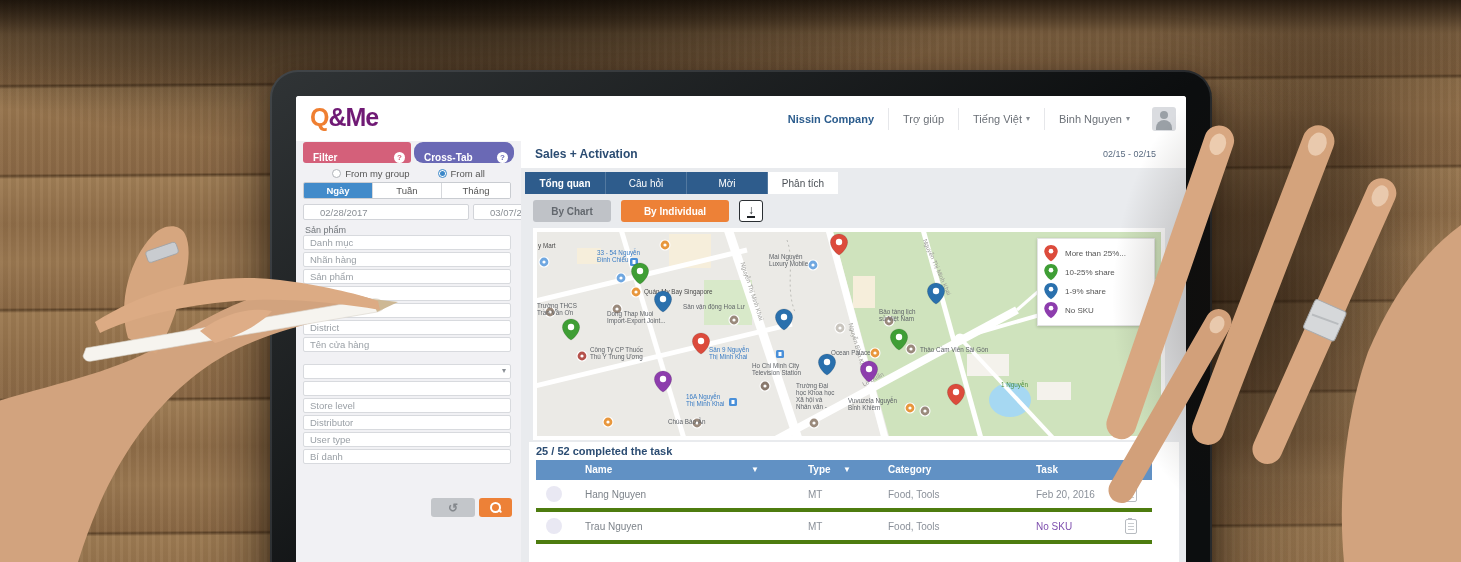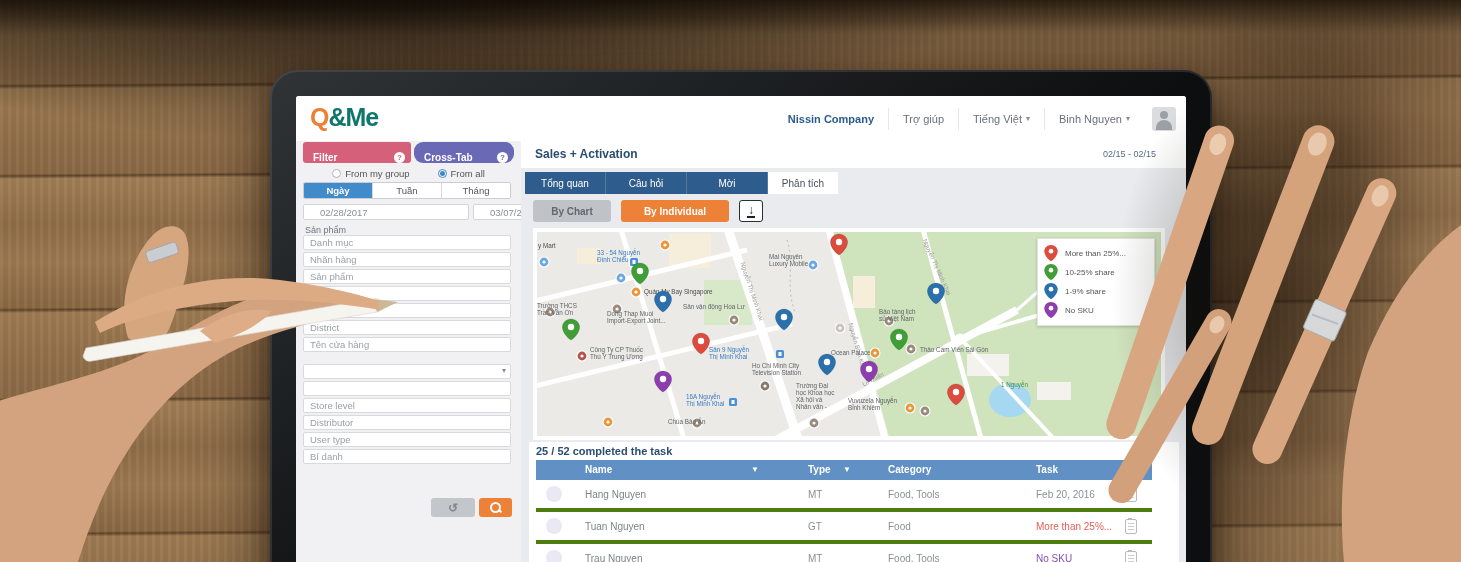--- a/index.html
+++ b/index.html
@@ -22,21 +22,21 @@
 
   
   .tablet{position:absolute;left:270px;top:70px;width:942px;height:540px;border-radius:28px;
     background:linear-gradient(145deg,#303436,#0c0e0f 55%);
     box-shadow:0 30px 70px rgba(15,9,4,.6),0 10px 24px rgba(15,9,4,.45),inset 0 0 0 2px rgba(110,116,122,.28);}
   .screen{position:absolute;left:26px;top:26px;width:890px;height:500px;background:#ffffff;border-radius:3px;overflow:hidden;}
 
   
   .app-header{position:absolute;left:0;top:0;width:890px;height:45px;background:#fff;border-bottom:1px solid #e9eaed;}
   .logo{position:absolute;left:14px;top:7px;font-size:25px;font-weight:800;letter-spacing:-1px;}
-  .logo .lq{color:#ef7f31;} .logo .lm{color:#0f766e;}
+  .logo .lq{color:#ef7f31;} .logo .lm{color:#701a75;}
   .top-nav{position:absolute;right:10px;top:0;height:45px;display:flex;align-items:center;}
   .nav-item{padding:0 14px;font-size:11px;color:#6b7077;display:flex;align-items:center;gap:4px;border-left:1px solid #e6e7ea;height:22px;}
   .nav-item:first-child{border-left:none;}
   .nav-company{color:#2b5c8d;font-weight:bold;}
   .caret{font-size:8px;color:#8a8f95;}
   .avatar{width:24px;height:24px;border-radius:3px;background:#dadce0;position:relative;margin-left:8px;overflow:hidden;}
   .avatar::before{content:"";position:absolute;left:8px;top:4px;width:8px;height:8px;border-radius:50%;background:#9aa0a6;}
   .avatar::after{content:"";position:absolute;left:4px;top:13px;width:16px;height:10px;border-radius:8px 8px 0 0;background:#9aa0a6;}
 
   
@@ -71,21 +71,21 @@
   .mag{width:7px;height:7px;border:2px solid #fff;border-radius:50%;position:relative;}
   .mag::after{content:"";position:absolute;left:6px;top:6px;width:4px;height:2px;background:#fff;transform:rotate(45deg);border-radius:1px;}
 
   
   .main{position:absolute;left:225px;top:45px;width:665px;height:455px;background:#e9ebee;}
   .titlebar{position:absolute;left:0;top:0;width:665px;height:27px;background:#fff;}
   .page-title{position:absolute;left:14px;top:6px;font-size:12px;font-weight:bold;color:#2b4c72;}
   .date-range{position:absolute;right:30px;top:8px;font-size:9px;color:#5a6b80;}
   .main-tabs{position:absolute;left:4px;top:31px;height:22px;display:flex;}
   .mtab{min-width:81px;height:22px;background:#2e5c8c;color:#fff;font-size:10px;display:flex;align-items:center;justify-content:center;border-right:1px solid rgba(255,255,255,.18);box-sizing:border-box;padding:0 10px;}
-  .mtab:first-child{font-weight:normal;}
+  .mtab:first-child{font-weight:bold;}
   .mtab.active{background:#fff;color:#4a4f55;border-right:none;min-width:70px;}
   .view-btns{position:absolute;left:12px;top:59px;display:flex;gap:10px;align-items:center;}
   .btn-chart{width:78px;height:22px;border-radius:3px;background:#bfc2c7;color:#63686e;font-size:10px;font-weight:bold;display:flex;align-items:center;justify-content:center;}
   .btn-indiv{width:108px;height:22px;border-radius:3px;background:#ed8137;color:#fff;font-size:10px;font-weight:bold;display:flex;align-items:center;justify-content:center;}
   .btn-dl{width:24px;height:22px;border-radius:3px;background:#fff;border:1px solid #2b2f33;display:flex;align-items:center;justify-content:center;box-sizing:border-box;}
   .dl-glyph{font-size:12px;font-weight:bold;color:#1e2226;border-bottom:2px solid #1e2226;line-height:11px;padding:0 1px;}
 
   
   .map-card{position:absolute;left:12px;top:87px;width:632px;height:212px;background:#fff;}
   .map-svg{position:absolute;left:4px;top:4px;}
@@ -426,28 +426,20 @@
                 <div class="trow">
                   <div class="c-av"></div>
                   <div class="c-name">Hang Nguyen</div>
                   <div class="c-type">MT</div>
                   <div class="c-cat">Food, Tools</div>
                   <div class="c-task" style="color: rgb(138, 144, 153);">Feb 20, 2016</div>
                   <div class="c-clip"></div>
                 </div>
                 <div class="trow">
                   <div class="c-av"></div>
-                  <div class="c-name">Tuan Nguyen</div>
-                  <div class="c-type">GT</div>
-                  <div class="c-cat">Food</div>
-                  <div class="c-task" style="color: rgb(226, 95, 85);">More than 25%...</div>
-                  <div class="c-clip"></div>
-                </div>
-                <div class="trow">
-                  <div class="c-av"></div>
                   <div class="c-name">Trau Nguyen</div>
                   <div class="c-type">MT</div>
                   <div class="c-cat">Food, Tools</div>
                   <div class="c-task" style="color: rgb(126, 79, 174);">No SKU</div>
                   <div class="c-clip"></div>
                 </div>
               </div>
           </div>
         </div>
       </div>

